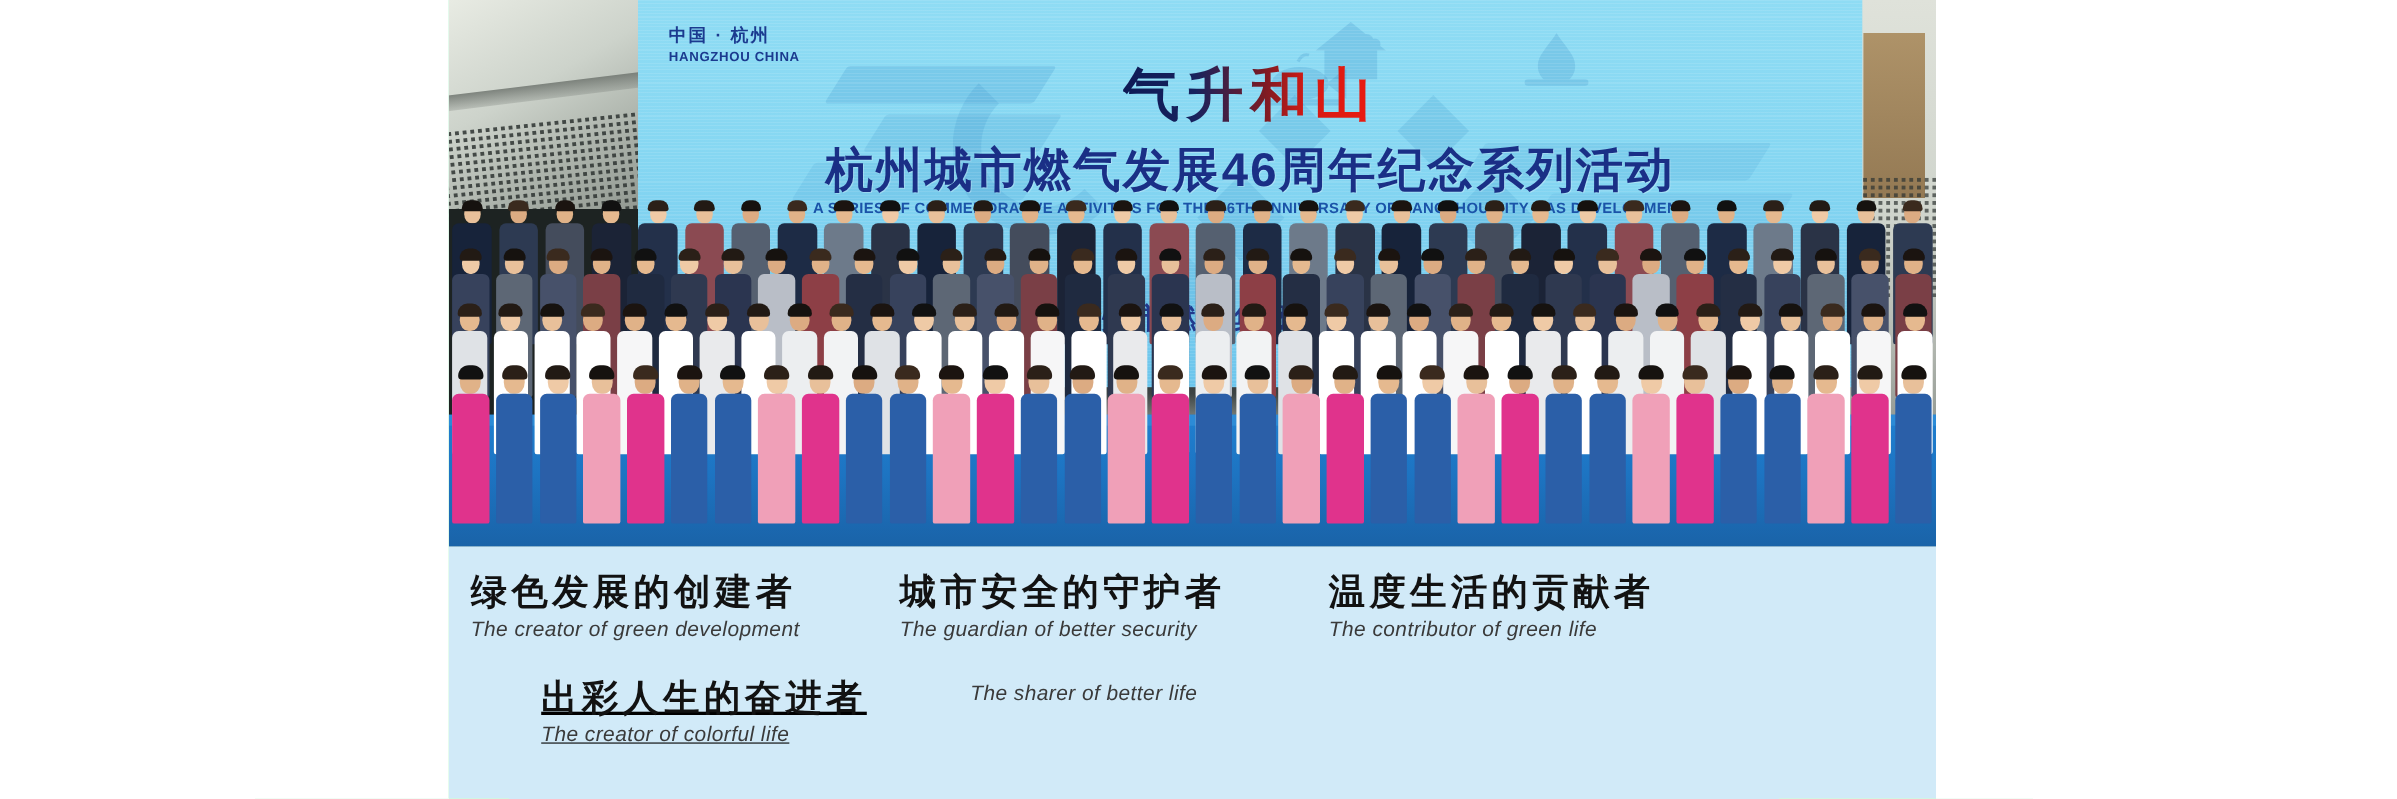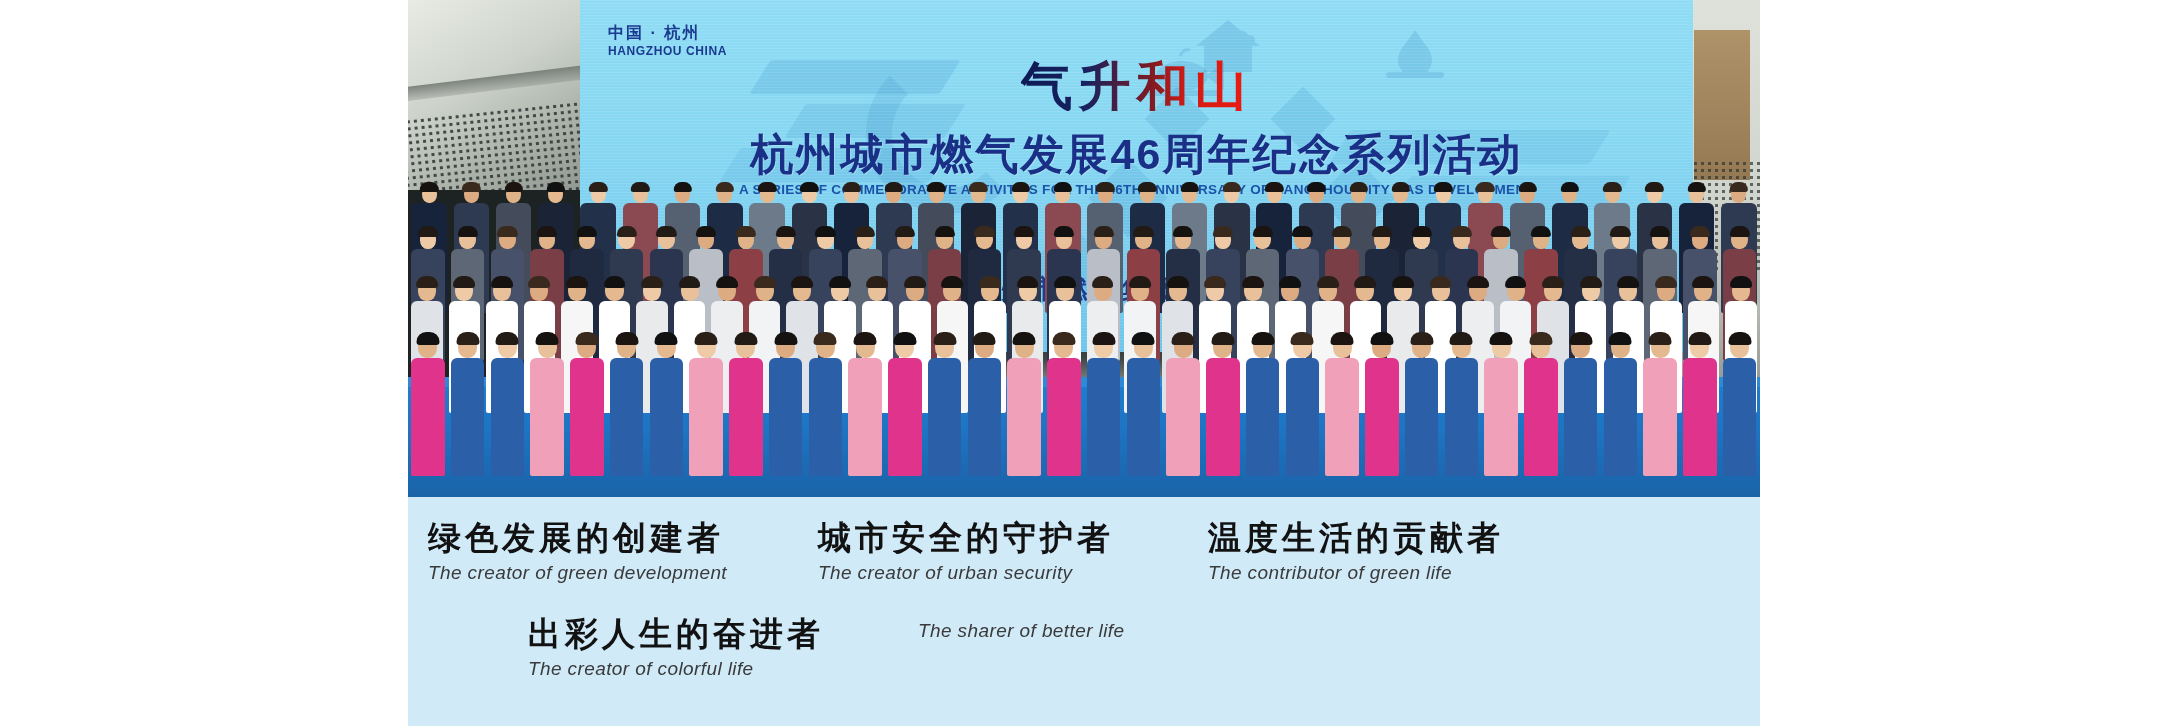--- a/index.html
+++ b/index.html
@@ -1128,30 +1128,30 @@
 
     <div id="panel">
 
       <div class="srow" style="top:22px;">
         <div class="slogan" style="margin-left:20px;width:390px;">
           <div class="cn">绿色发展的创建者</div>
           <div class="en">The creator of green development</div>
         </div>
         <div class="slogan" style="width:390px;">
           <div class="cn">城市安全的守护者</div>
-          <div class="en">The creator of urban security</div>
+          <div class="en">The guardian of better security</div>
         </div>
         <div class="slogan" style="width:390px;">
           <div class="cn">温度生活的贡献者</div>
           <div class="en">The contributor of green life</div>
         </div>
       </div>
 
       <div class="srow" style="top:118px;">
-        <div class="slogan" style="margin-left:120px;width:390px;">
+        <div class="slogan" style="margin-left:84px;width:390px;text-decoration:underline;">
           <div class="cn">出彩人生的奋进者</div>
           <div class="en">The creator of colorful life</div>
         </div>
         <div class="slogan" style="width:390px;">
           <div class="en">The sharer of better life</div>
         </div>
       </div>
     </div>
   </div>
 </div>

